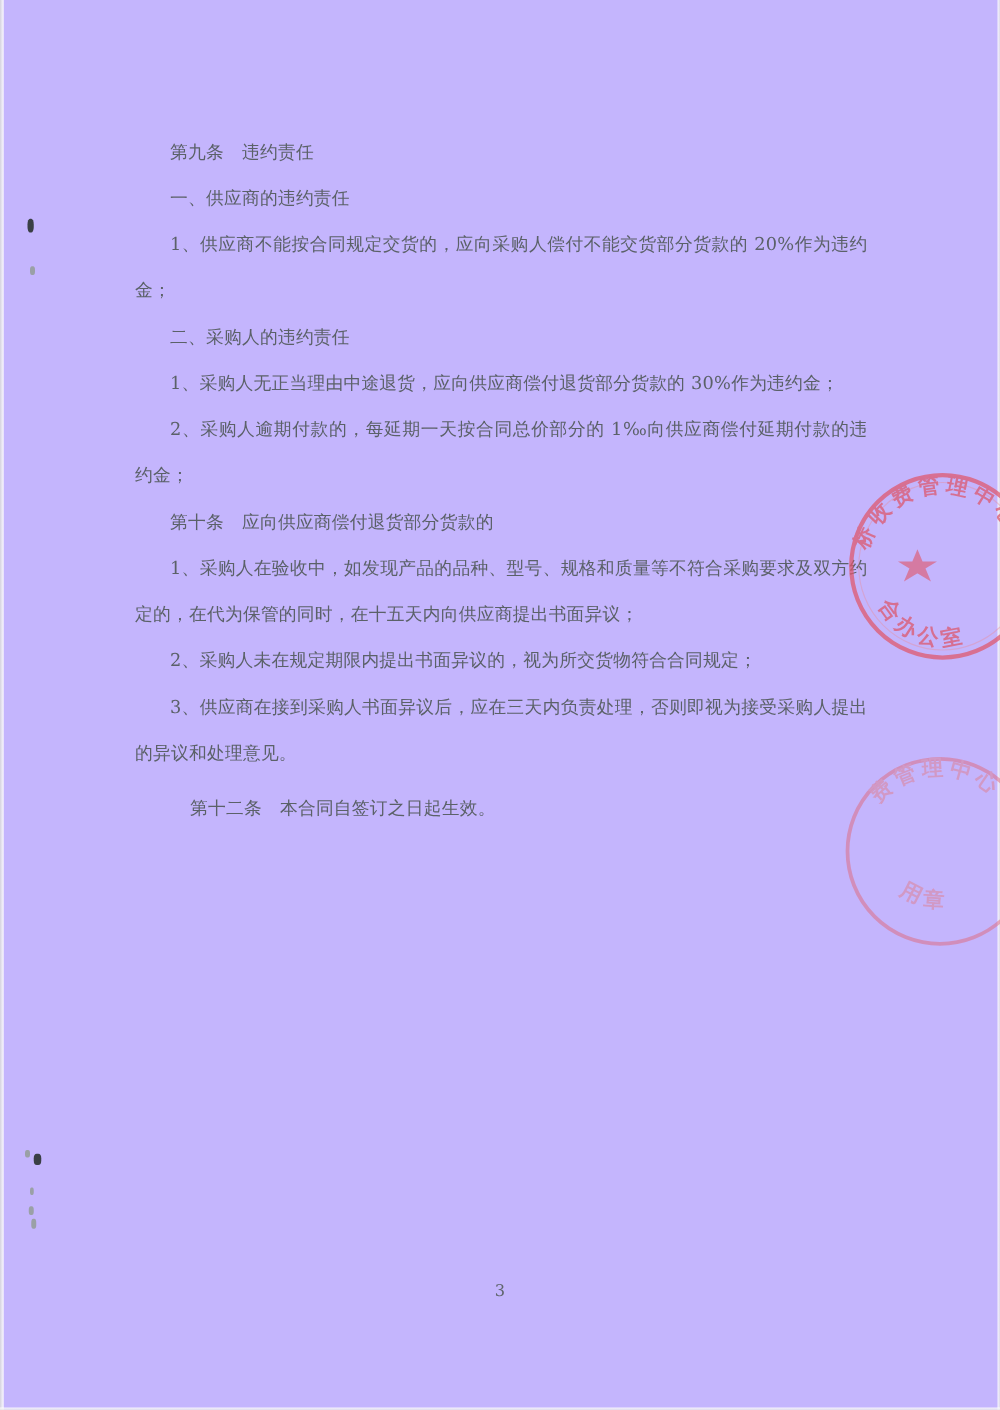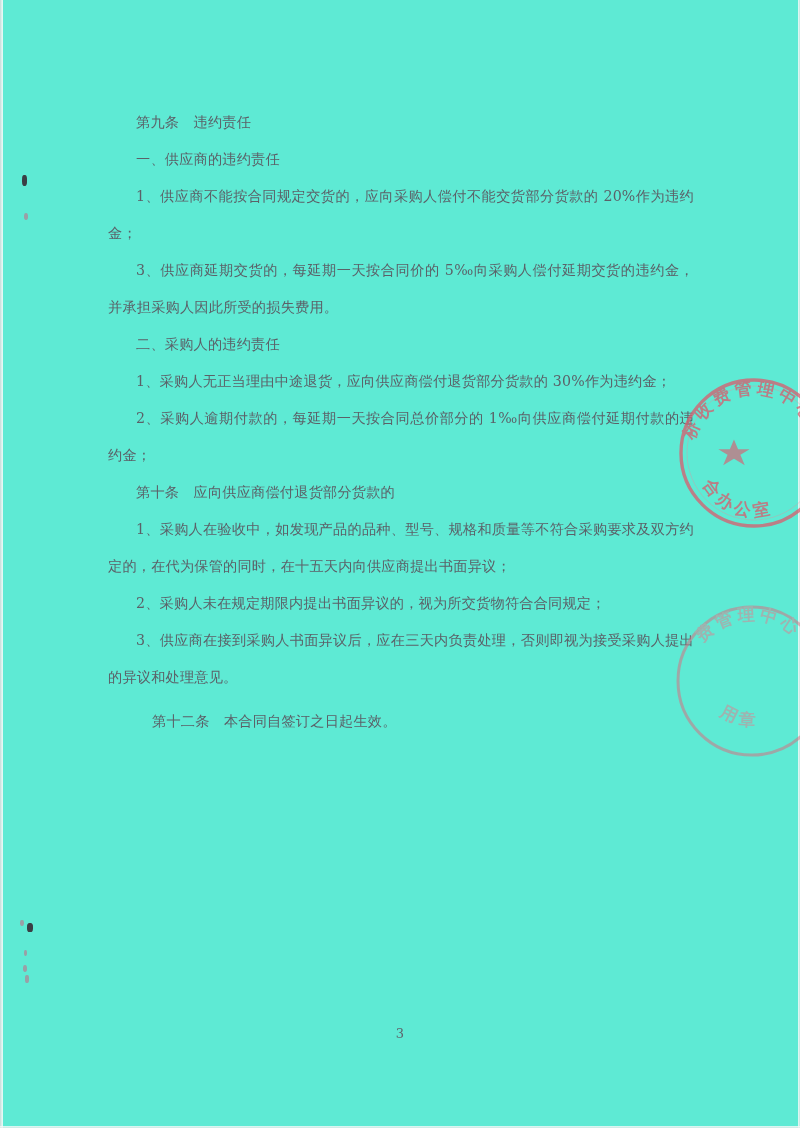--- a/index.html
+++ b/index.html
@@ -4,21 +4,21 @@
 <style>
   html, body {
     margin: 0;
     padding: 0;
     background: #ffffff;
   }
   .page {
     position: relative;
     width: 800px;
     height: 1128px;
-    background: #5eead4;
+    background: #c4b5fd;
     overflow: hidden;
     font-family: "DejaVu Serif", "Liberation Serif", serif;
     box-sizing: border-box;
   }
   
   .scan-edge-left {
     position: absolute;
     left: 0; top: 0;
     width: 3px; height: 1128px;
     background: linear-gradient(to right, #d8d8d8, #f4f4f4 60%, #ffffff);
@@ -108,21 +108,20 @@
   <div class="speck soft" style="left:20px; top:920px; width:4px; height:6px;"></div>
   <div class="speck" style="left:27px; top:923px; width:6px; height:9px;"></div>
   <div class="speck soft" style="left:24px; top:950px; width:3px; height:6px;"></div>
   <div class="speck soft" style="left:23px; top:965px; width:4px; height:7px;"></div>
   <div class="speck soft" style="left:25px; top:975px; width:4px; height:8px;"></div>
 
   <div class="body-text">
     <p class="para indent1">第九条　违约责任</p>
     <p class="para indent1">一、供应商的违约责任</p>
     <p class="para indent1">1、供应商不能按合同规定交货的，应向采购人偿付不能交货部分货款的 20%作为违约金；</p>
-    <p class="para indent1">3、供应商延期交货的，每延期一天按合同价的 5‰向采购人偿付延期交货的违约金，并承担采购人因此所受的损失费用。</p>
     <p class="para indent1">二、采购人的违约责任</p>
     <p class="para indent1">1、采购人无正当理由中途退货，应向供应商偿付退货部分货款的 30%作为违约金；</p>
     <p class="para indent1">2、采购人逾期付款的，每延期一天按合同总价部分的 1‰向供应商偿付延期付款的违约金；</p>
     <p class="para indent1">第十条　应向供应商偿付退货部分货款的</p>
     <p class="para indent1">1、采购人在验收中，如发现产品的品种、型号、规格和质量等不符合采购要求及双方约定的，在代为保管的同时，在十五天内向供应商提出书面异议；</p>
     <p class="para indent1">2、采购人未在规定期限内提出书面异议的，视为所交货物符合合同规定；</p>
     <p class="para indent1">3、供应商在接到采购人书面异议后，应在三天内负责处理，否则即视为接受采购人提出的异议和处理意见。</p>
     <div class="gap-sm"></div>
     <p class="para indent2" style="line-height:46px;">第十二条　本合同自签订之日起生效。</p>
   </div>

